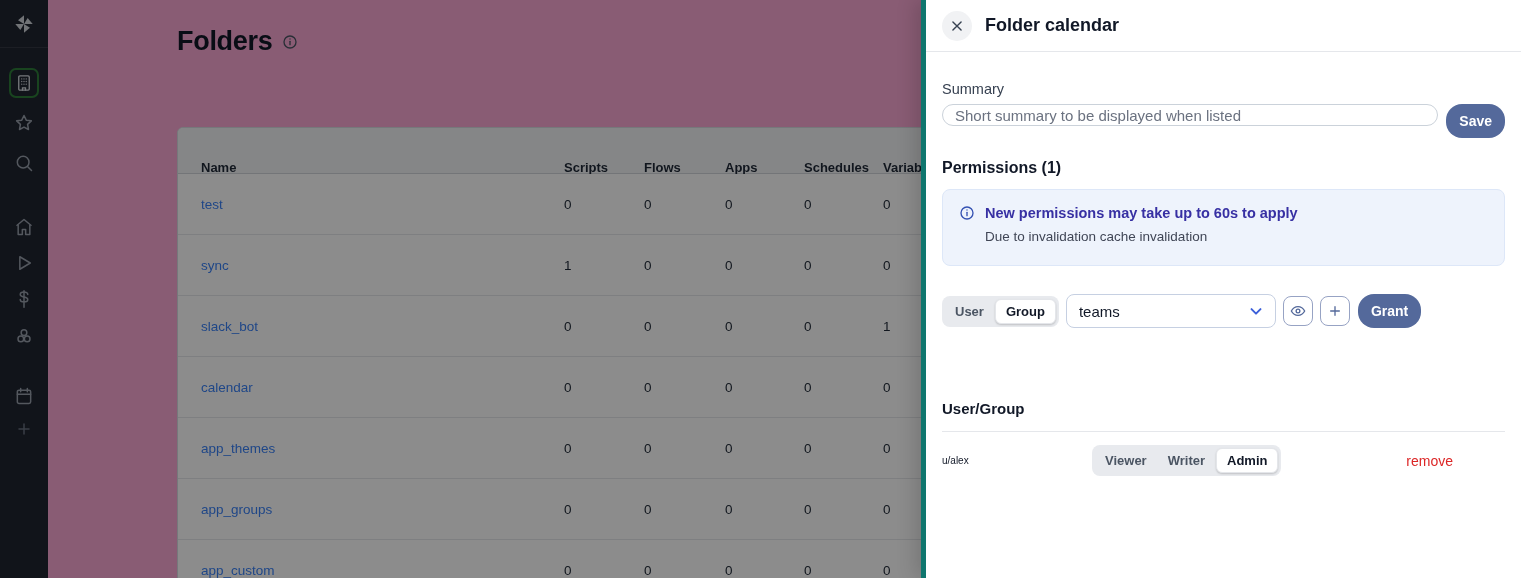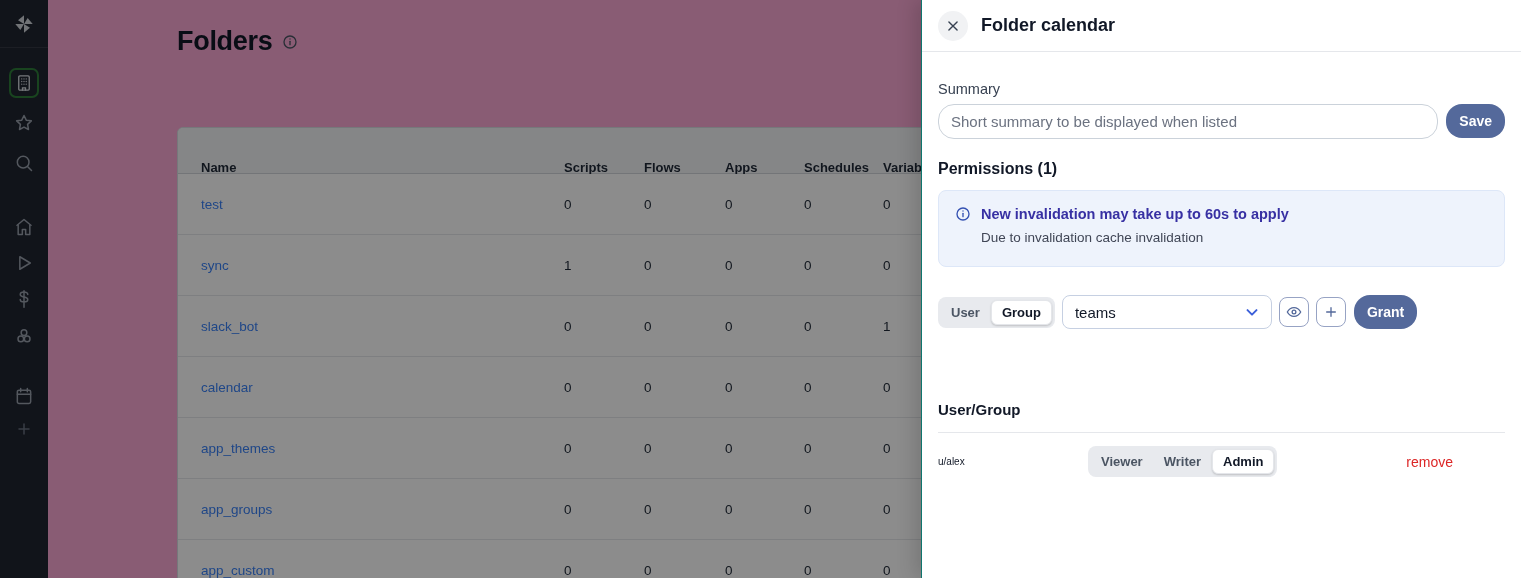--- a/index.html
+++ b/index.html
@@ -26,30 +26,30 @@
   .t-col { position:absolute; top:16px; height:46px; display:flex; align-items:center; font-size:13px; font-weight:700; color:#1f2937; }
   .t-row { position:relative; height:61px; border-bottom:1px solid #e5e7eb; background:#fff; }
   .t-cell { position:absolute; top:0; height:61px; display:flex; align-items:center; font-size:13.5px; color:#1f2937; }
   .t-link { color:#3b82f6; cursor:pointer; }
   .c0{left:23px;} .c1{left:386px;} .c2{left:466px;} .c3{left:547px;} .c4{left:626px;} .c5{left:705px;}
 
   
   .backdrop { position:absolute; inset:0; background:rgba(0,0,0,.45); z-index:5; }
 
   
-  .drawer { position:absolute; left:921px; top:0; width:600px; height:578px; background:#fff; z-index:10; border-left:1px solid #0f766e; box-shadow:-6px 0 18px rgba(0,0,0,.15); }
+  .drawer { position:absolute; left:921px; top:0; width:600px; height:578px; background:#fff; z-index:10; border-left:5px solid #0f766e; box-shadow:-6px 0 18px rgba(0,0,0,.15); }
   .d-header { height:52px; display:flex; align-items:center; gap:13px; padding:0 16px; border-bottom:1px solid #e5e7eb; }
   .d-close { width:30px; height:30px; border-radius:50%; background:#f1f2f4; border:none; display:flex; align-items:center; justify-content:center; color:#374151; cursor:pointer; }
   .d-title { font-size:18px; font-weight:700; color:#111827; }
   .d-body { padding:16px 16px 0 16px; }
 
   .sec-h { font-size:16px; font-weight:700; color:#111827; }
   .summary-label { margin-top:13px; font-size:14.5px; color:#374151; }
   .summary-row { margin-top:7px; display:flex; gap:8px; }
-  .summary-input { flex:1; height:35px; border:1px solid #cbd2da; border-radius:16px; padding:1px 12px; font-size:15px; color:#111827; font-family:inherit; outline:none; }
+  .summary-input { flex:1; height:22px; border:1px solid #cbd2da; border-radius:16px; padding:1px 12px; font-size:15px; color:#111827; font-family:inherit; outline:none; }
   .summary-input::placeholder { color:#6b7280; }
   .btn-primary { height:34px; padding:0 13px; background:#54699b; color:#fff; border:none; border-radius:16px; font-size:14px; font-weight:700; font-family:inherit; cursor:pointer; }
 
   .perm-h { margin-top:21px; }
   .banner { margin-top:12px; background:#eef3fc; border:1px solid #dde7f8; border-radius:8px; padding:15px 16px; }
   .banner-top { display:flex; align-items:center; gap:10px; }
   .banner-title { font-size:14.5px; font-weight:700; color:#3730a3; }
   .banner-sub { margin:8px 0 6px 26px; font-size:13.5px; color:#404656; }
   .info-blue { color:#3451b2; display:flex; }
 
@@ -263,21 +263,21 @@
 
       <div class="banner">
         <div class="banner-top">
           <span class="info-blue">
             <svg width="16" height="16" viewBox="0 0 24 24" fill="none" stroke="currentColor" stroke-width="2" stroke-linecap="round">
                 <circle cx="12" cy="12" r="9"></circle>
                 <path d="M12 11v5"></path>
                 <path d="M12 7.5h.01"></path>
               </svg>
           </span>
-          <span class="banner-title">New invalidation may take up to 60s to apply</span>
+          <span class="banner-title">New permissions may take up to 60s to apply</span>
         </div>
         <div class="banner-sub">Due to invalidation cache invalidation</div>
       </div>
 
       <div class="controls">
         <div class="seg">
           <button class="seg-btn">User</button>
           <button class="seg-btn on">Group</button>
         </div>
         <div class="select">

